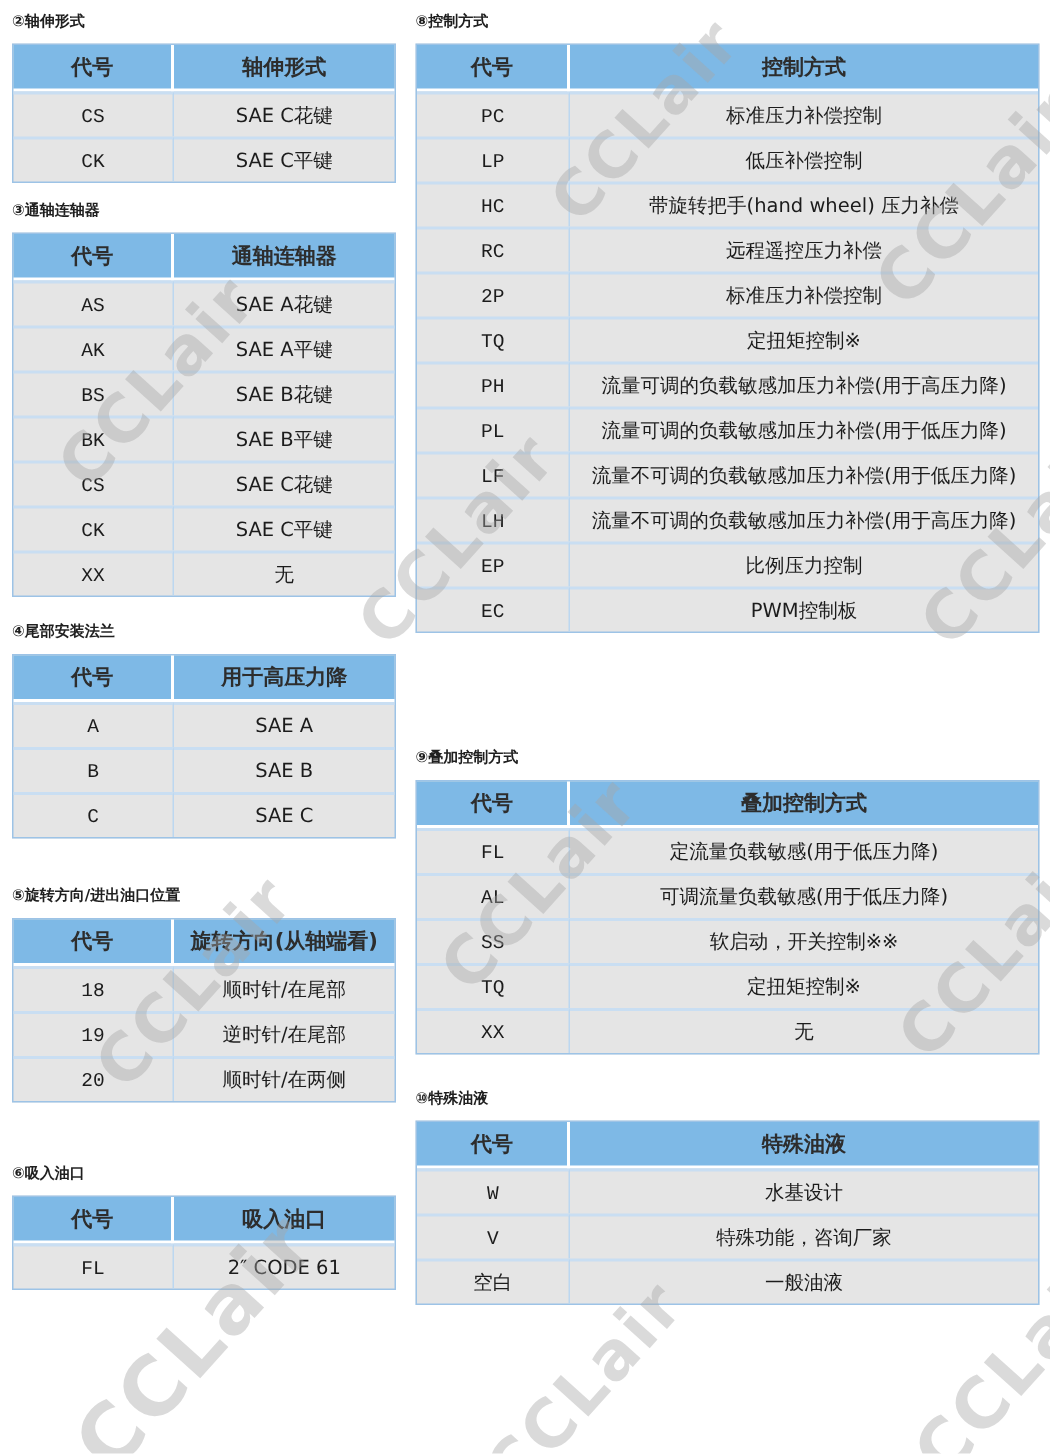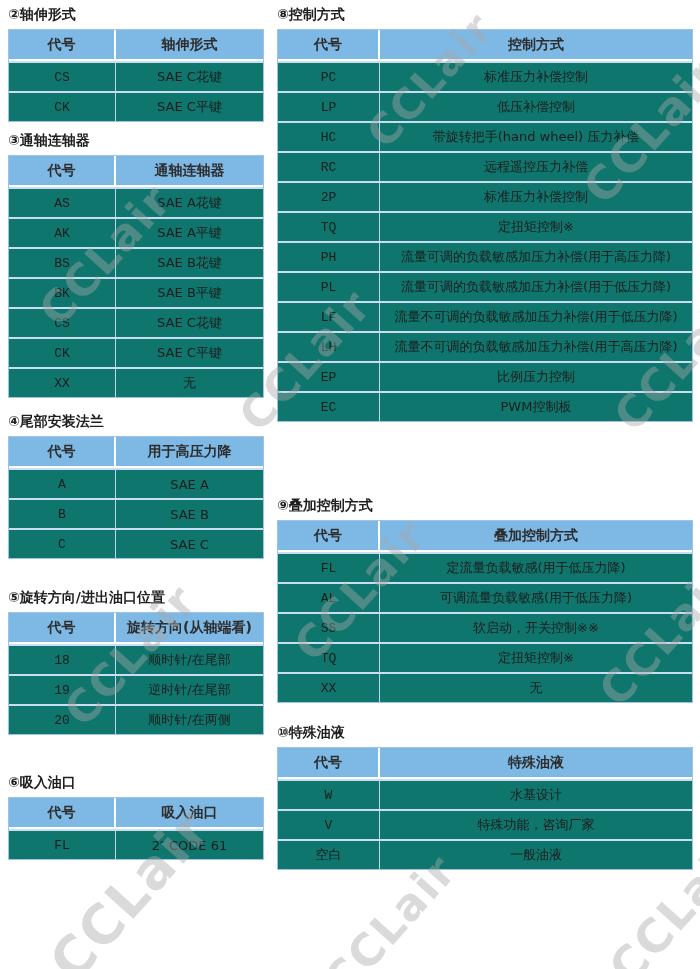--- a/index.html
+++ b/index.html
@@ -6,26 +6,26 @@
   body{
     width:700px;height:969px;position:relative;overflow:hidden;
     background:#ffffff;
     font-family:"DejaVu Sans","Liberation Sans",sans-serif;
   }
   .column{position:absolute;top:0;}
   .column-left{left:8px;width:256px;}
   .column-right{left:277px;width:416px;}
 
   .section-title{
-    font-size:14px;font-weight:600;color:#1f1f1f;
+    font-size:10px;font-weight:600;color:#1f1f1f;
     line-height:19px;margin:0 0 5px 0;white-space:nowrap;
     position:relative;z-index:2;
   }
   .tbl{
-    border:1px solid #9DC3E6;background:#0f766e;
+    border:1px solid #9DC3E6;background:#e5e5e5;
     position:relative;z-index:2;
   }
   table{border-collapse:separate;border-spacing:0;width:100%;table-layout:fixed;}
   th,td{box-sizing:border-box;padding:0 2px;text-align:center;overflow:hidden;white-space:nowrap;}
   th{
     background:#7EB9E6;color:#2d2d2d;font-size:14px;font-weight:600;
     height:31px;border-bottom:2px solid #ffffff;
   }
   th:first-child{border-right:2px solid #ffffff;}
   td{

